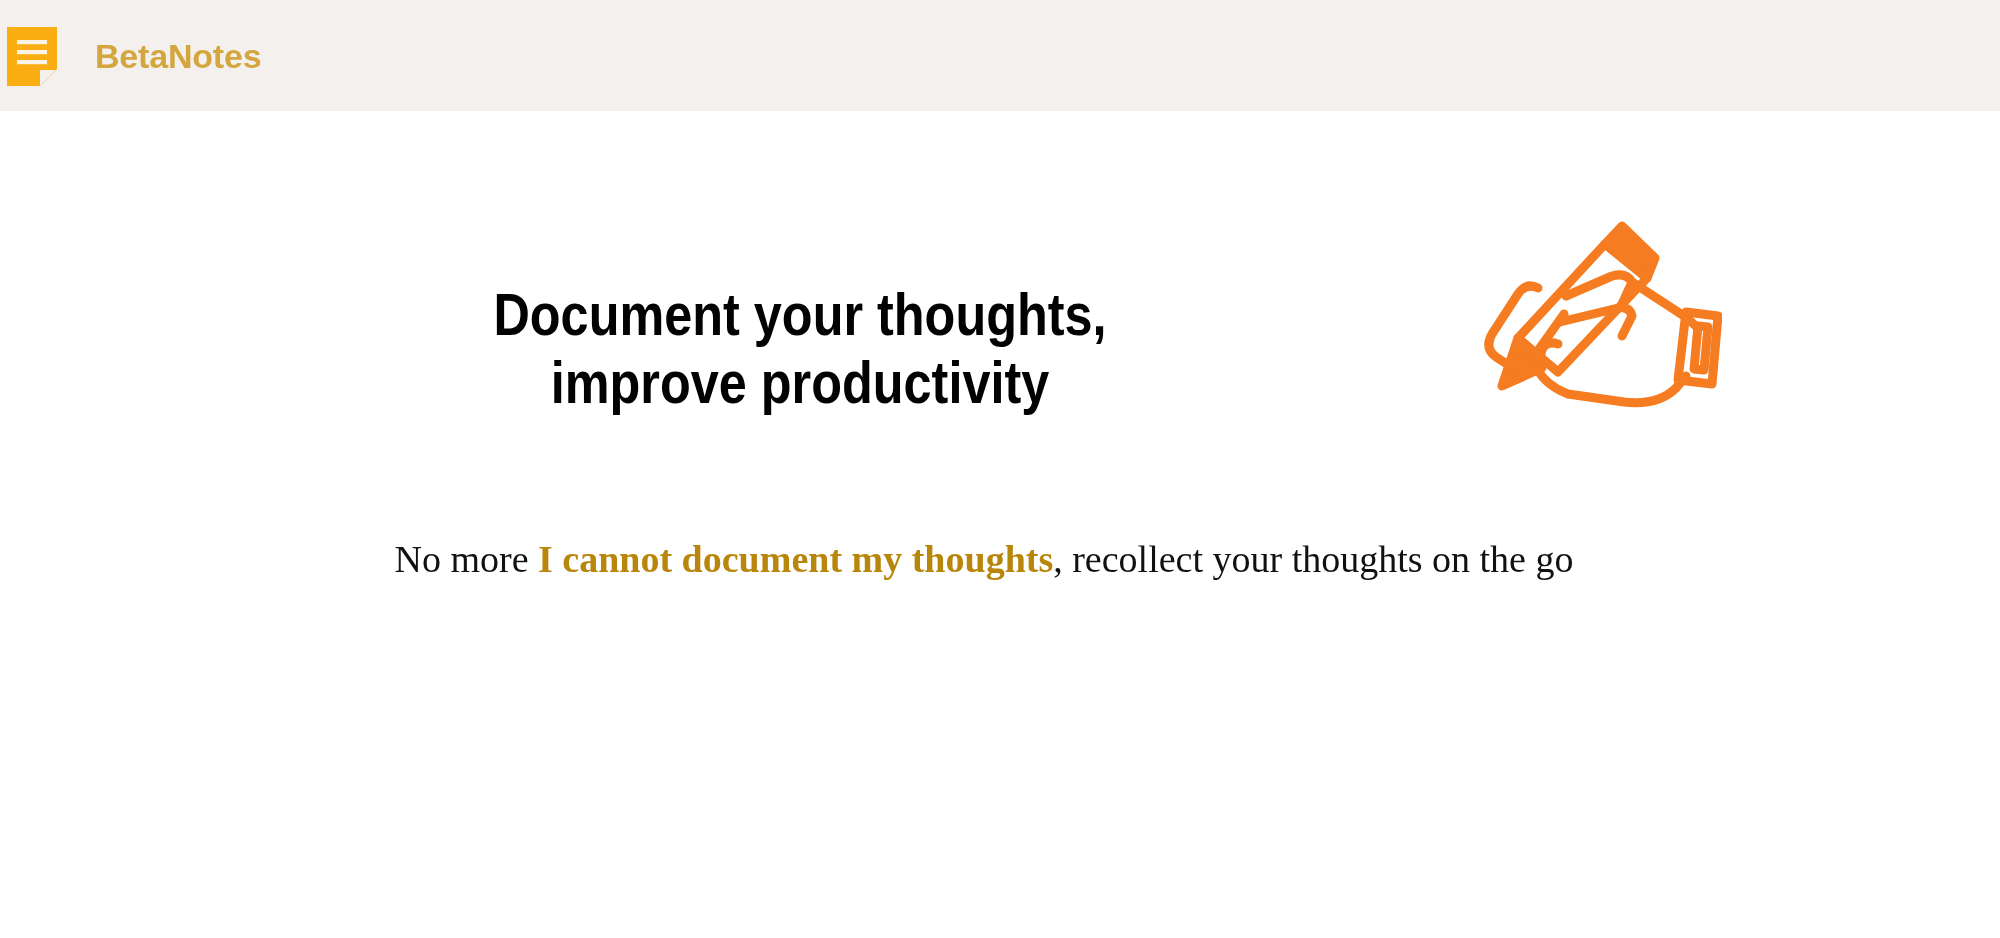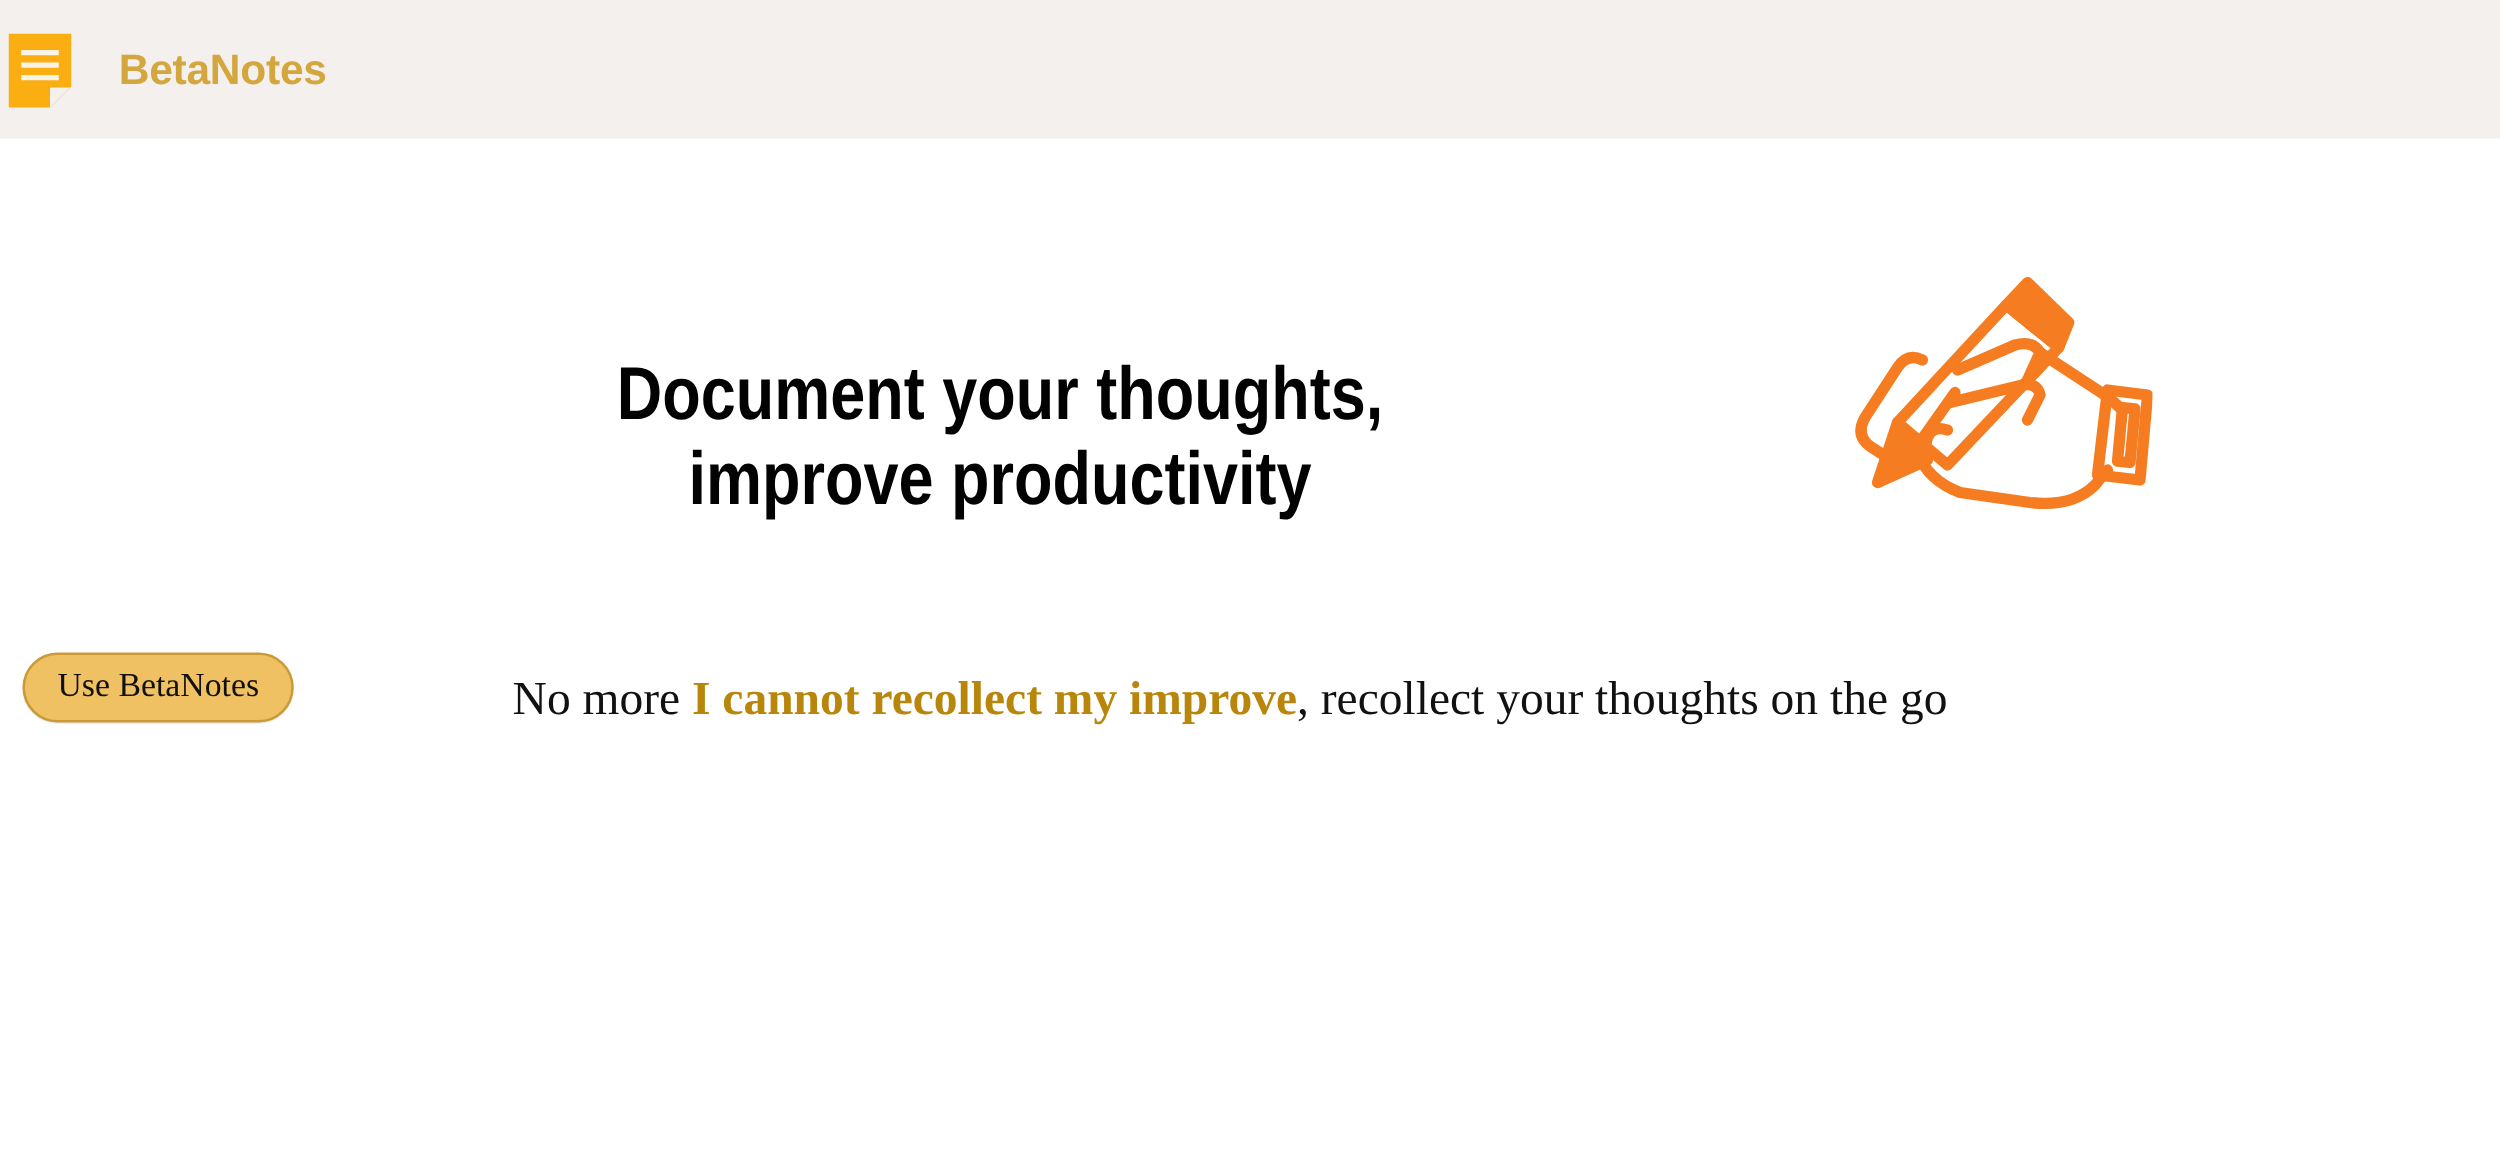--- a/index.html
+++ b/index.html
@@ -175,21 +175,20 @@
         <path d="M62 146 Q70 168 96 178 L152 186 Q186 190 204 172 L214 160"></path>
 
         <path d="M214 96 L246 100 L240 168 L206 164 Z"></path>
         <path d="M226 110 L236 111 L232 154 L222 153 Z"></path>
       </svg>
     </div>
 
     <h1 class="hero-heading">Document your thoughts, improve productivity</h1>
 
     <p class="hero-subtitle">
-      <span>No more </span><span class="accent">I cannot recollect my improve</span><span>, recollect your thoughts on the go</span>
+      <span>No more </span><span class="accent">I cannot document my thoughts</span><span>, recollect your thoughts on the go</span>
     </p>
 
     <div class="hero-actions">
-      <button class="btn">Use BetaNotes</button>
     </div>
 
   </div>
 </div>
 
 </body></html>

